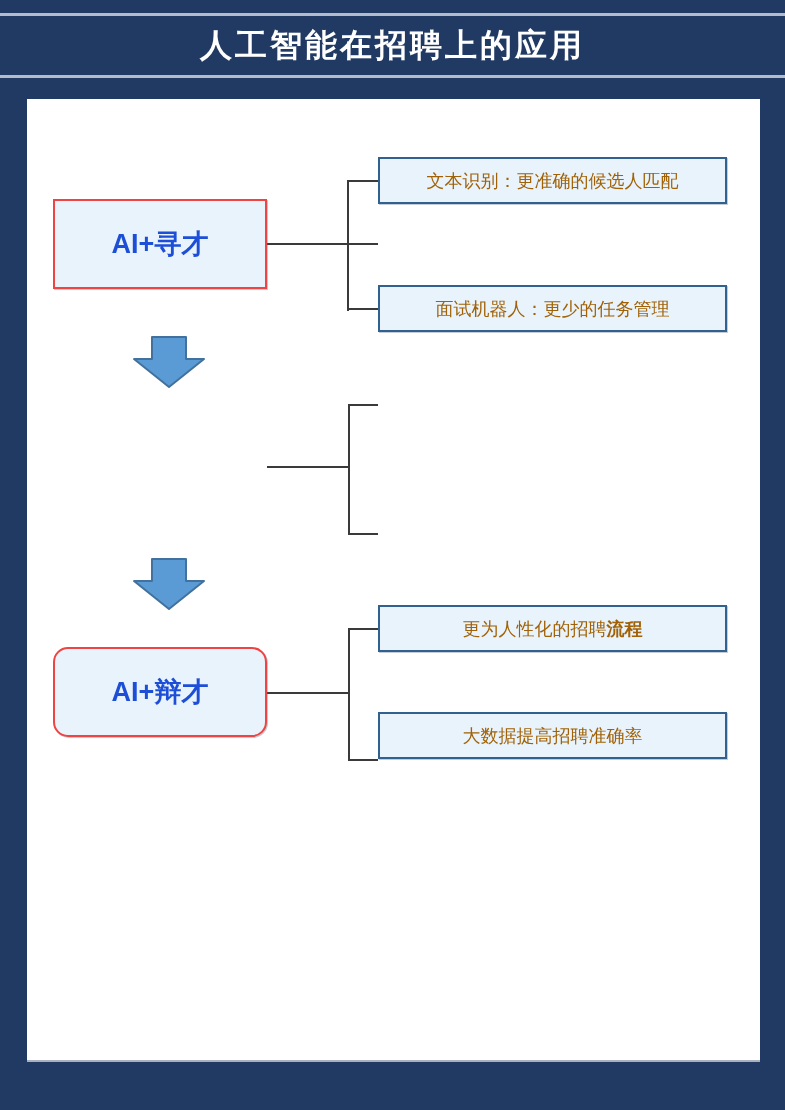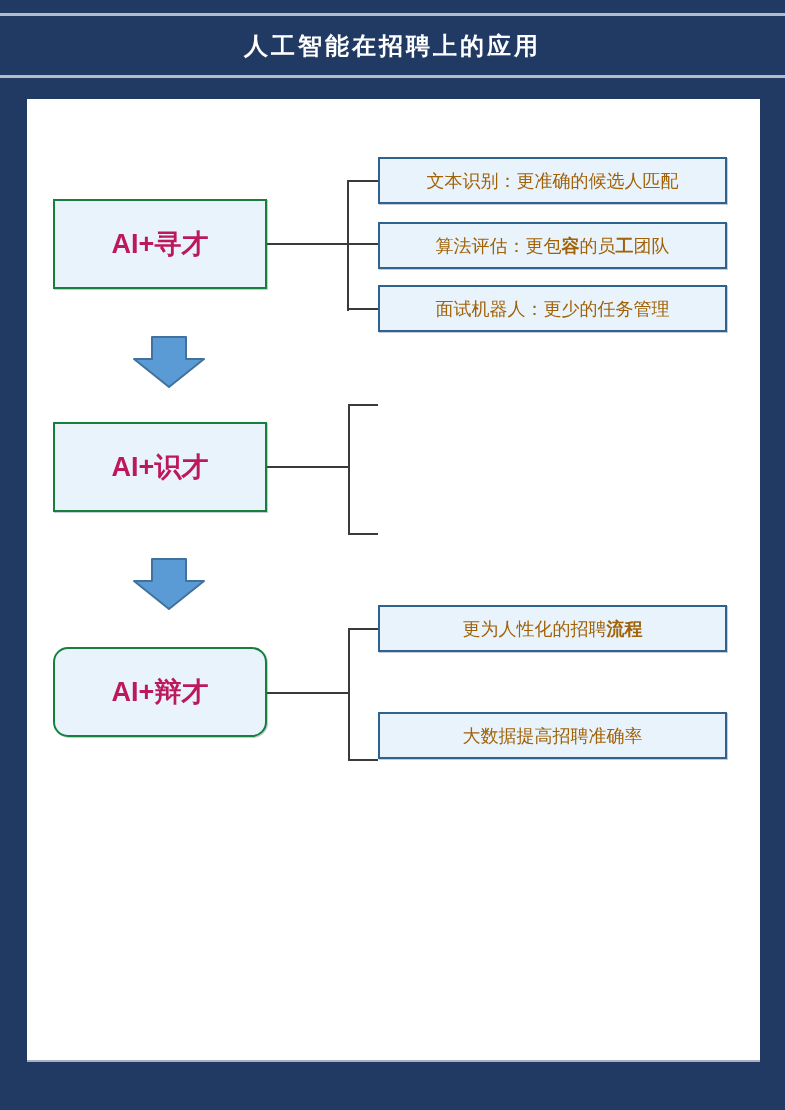--- a/index.html
+++ b/index.html
@@ -10,34 +10,34 @@
   }
   
   .rule{position:absolute;left:0;width:785px;height:3px;background:#b3bccb;}
   .rule-top{top:13px;}
   .rule-bottom{top:75px;}
   .title-band{
     position:absolute;left:0;top:16px;width:785px;height:59px;
     display:flex;align-items:center;justify-content:center;
   }
   .title-band h1{
-    margin:0;color:#ffffff;font-size:24px;font-weight:700;letter-spacing:3px;
+    margin:0;color:#ffffff;font-size:32px;font-weight:700;letter-spacing:3px;
     font-family:"Liberation Serif","DejaVu Serif",serif;
   }
   
   .panel{
     position:absolute;left:27px;top:99px;width:733px;height:963px;
     background:#ffffff;border-bottom:2px solid #a9b1bf;box-sizing:border-box;
   }
   
   .stage-box{
     position:absolute;left:53px;width:214px;height:90px;box-sizing:border-box;
-    background:#e8f3fb;border:2px solid #15803d;
+    background:#e8f3fb;border:2px solid #ef4444;
     display:flex;align-items:center;justify-content:center;
-    font-size:27px;font-weight:700;color:#be185d;
+    font-size:27px;font-weight:700;color:#1d4ed8;
     box-shadow:1px 1px 0 rgba(90,110,140,0.35);
   }
   .s1{top:199px;} .s2{top:422px;} .s3{top:647px;border-radius:15px;}
   
   .child-box{
     position:absolute;left:378px;width:349px;height:47px;box-sizing:border-box;
     background:#e8f3fb;border:2px solid #31618f;
     display:flex;align-items:center;justify-content:center;
     font-size:18px;color:#a16207;
     font-family:"Liberation Serif","DejaVu Serif",serif;
@@ -90,40 +90,34 @@
   <div class="conn h g2-b2"></div>
 
   <div class="conn h g3-main"></div>
   <div class="conn v g3-trunk"></div>
   <div class="conn h g3-b1"></div>
   <div class="conn h g3-b2"></div>
 
   <div class="stage-box s1">
     <span>AI+寻才</span>
   </div>
-  <div class="stage-box s2">
-    <span>AI+识才</span>
-  </div>
   <div class="stage-box s3">
     <span>AI+辩才</span>
   </div>
 
   <svg class="arrow a1" viewBox="0 0 72 52">
     <polygon points="19,1 53,1 53,23 71,23 36,51 1,23 19,23" fill="#5b9bd5" stroke="#41719c" stroke-width="2" stroke-linejoin="round"></polygon>
   </svg>
   <svg class="arrow a2" viewBox="0 0 72 52">
     <polygon points="19,1 53,1 53,23 71,23 36,51 1,23 19,23" fill="#5b9bd5" stroke="#41719c" stroke-width="2" stroke-linejoin="round"></polygon>
   </svg>
 
   <div class="child-box c1">
     <span><span>文本识别：更准确的候选人匹配</span></span>
   </div>
-  <div class="child-box c2">
-    <span><span>算法评估：更包</span><b>容</b><span>的员</span><b>工</b><span>团队</span></span>
-  </div>
   <div class="child-box c3">
     <span><span>面试机器人：更少的任务管理</span></span>
   </div>
   <div class="child-box c6">
     <span><span>更为人性化的招聘</span><b>流程</b></span>
   </div>
   <div class="child-box c7">
     <span><span>大数据提高招聘准确率</span></span>
   </div>
 

